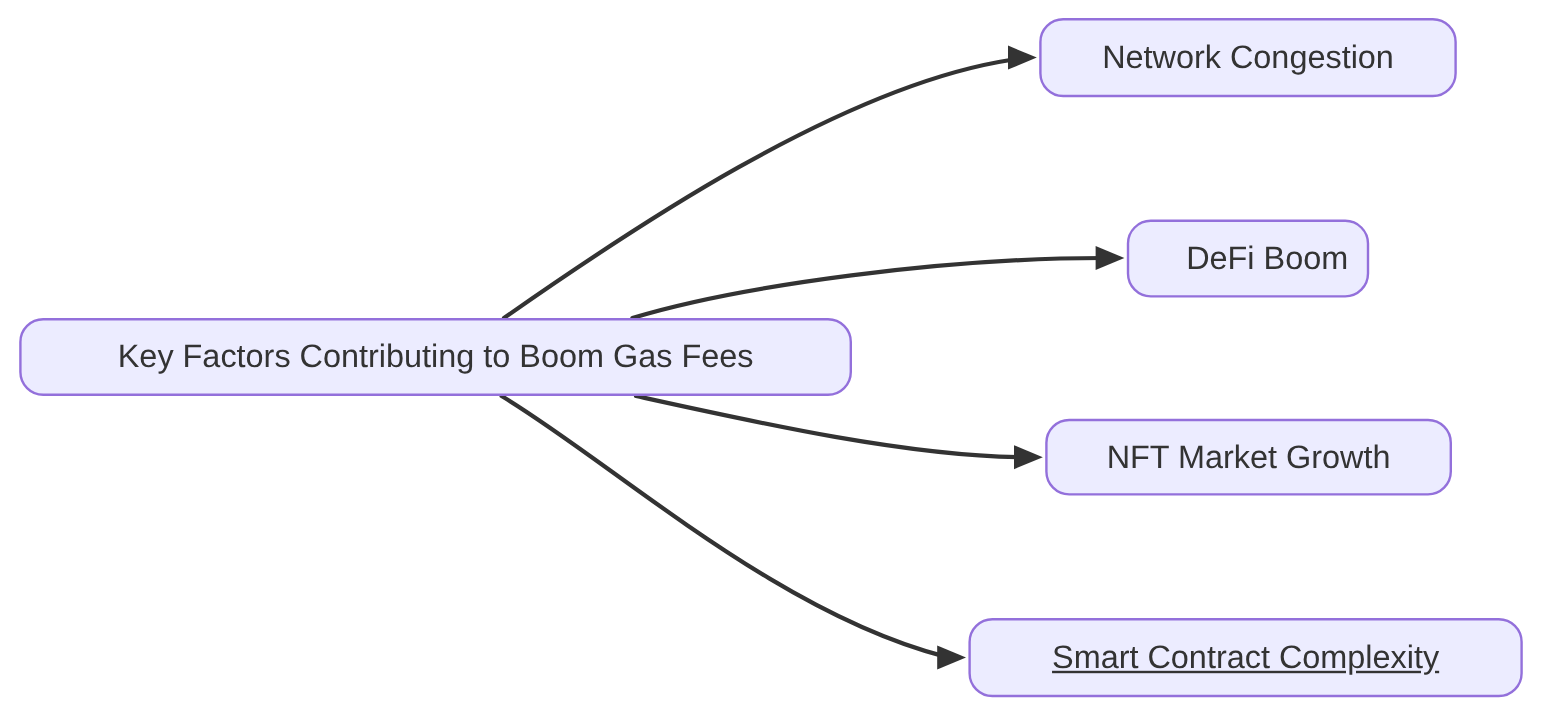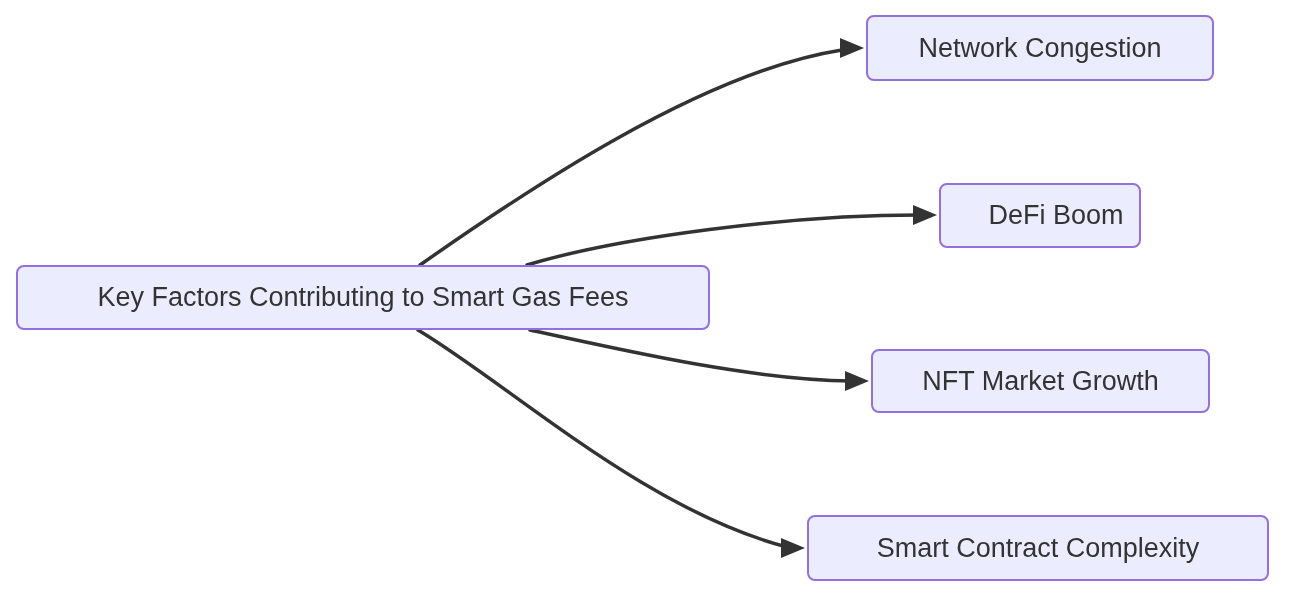--- a/index.html
+++ b/index.html
@@ -31,34 +31,34 @@
   }
   .arrowhead {
     fill: #333333;
     stroke: none;
   }
   .node {
     position: absolute;
     box-sizing: border-box;
     background: #ECECFF;
     border: 2px solid #9370DB;
-    border-radius: 8px;
+    border-radius: 20px;
     display: flex;
     align-items: center;
     justify-content: center;
     color: #333333;
     font-size: 27px;
     line-height: 1;
     white-space: nowrap;
   }
   .node-root  { left: 16px;  top: 265px; width: 694px; height: 65px; }
   .node-f0    { left: 866px; top: 15px;  width: 348px; height: 66px; }
   .node-f1    { left: 939px; top: 183px; width: 202px; height: 65px; padding-left: 32px; }
   .node-f2    { left: 871px; top: 349px; width: 339px; height: 64px; }
-  .node-f3    { left: 807px; top: 515px; width: 462px; height: 66px; }
+  .node-f3    { left: 807px; top: 515px; width: 462px; height: 66px; text-decoration: underline; }
 </style>
 </head>
 <body>
 
 <div class="canvas">
 
   <svg class="edges-layer" viewBox="0 0 1302 604" aria-hidden="true">
 
     <path class="edge" d="M 420 265 C 520 195, 700 72, 842 50"></path>
     <polygon class="arrowhead" points="864,48 840,38 840,58"></polygon>
@@ -67,21 +67,21 @@
     <polygon class="arrowhead" points="937,215 913,205 913,225"></polygon>
 
     <path class="edge" d="M 530 330 C 630 352, 755 380, 851 381"></path>
     <polygon class="arrowhead" points="869,381 845,371 845,391"></polygon>
 
     <path class="edge" d="M 418 330 C 510 385, 645 510, 787 547"></path>
     <polygon class="arrowhead" points="805,548 781,538 781,558"></polygon>
   </svg>
 
   <div class="node node-root">
-    <span>Key Factors Contributing to Smart Gas Fees</span>
+    <span>Key Factors Contributing to Boom Gas Fees</span>
   </div>
 
   <div class="node node-f0">
     <span>Network Congestion</span>
   </div>
 
   <div class="node node-f1">
     <span>DeFi Boom</span>
   </div>
 

